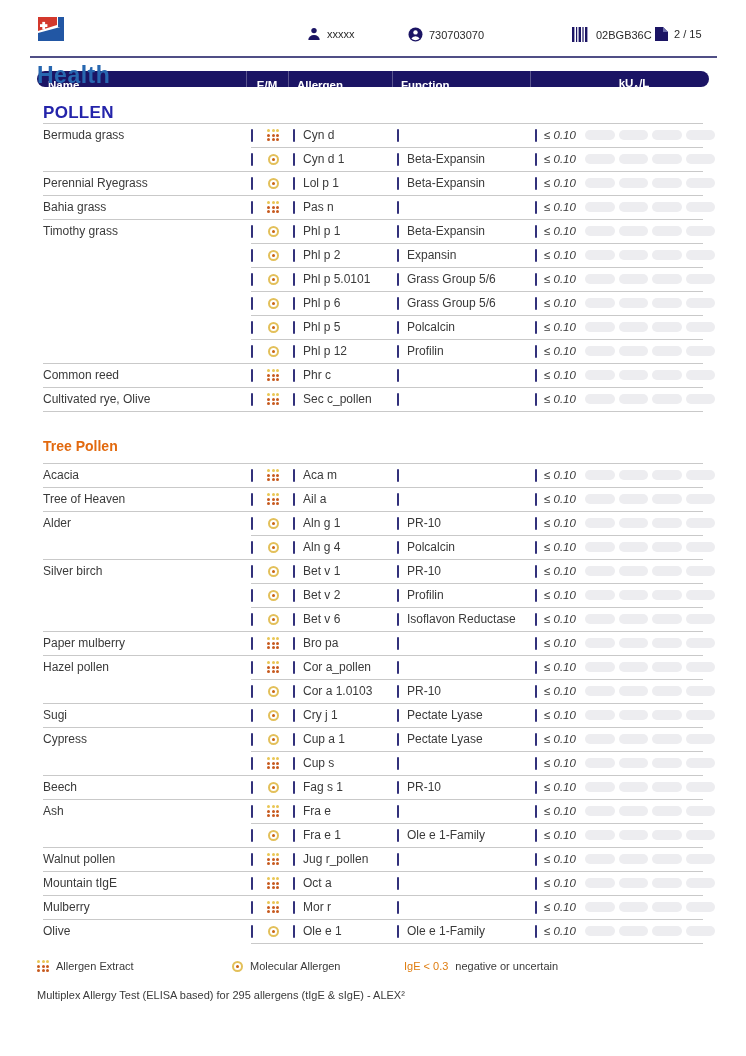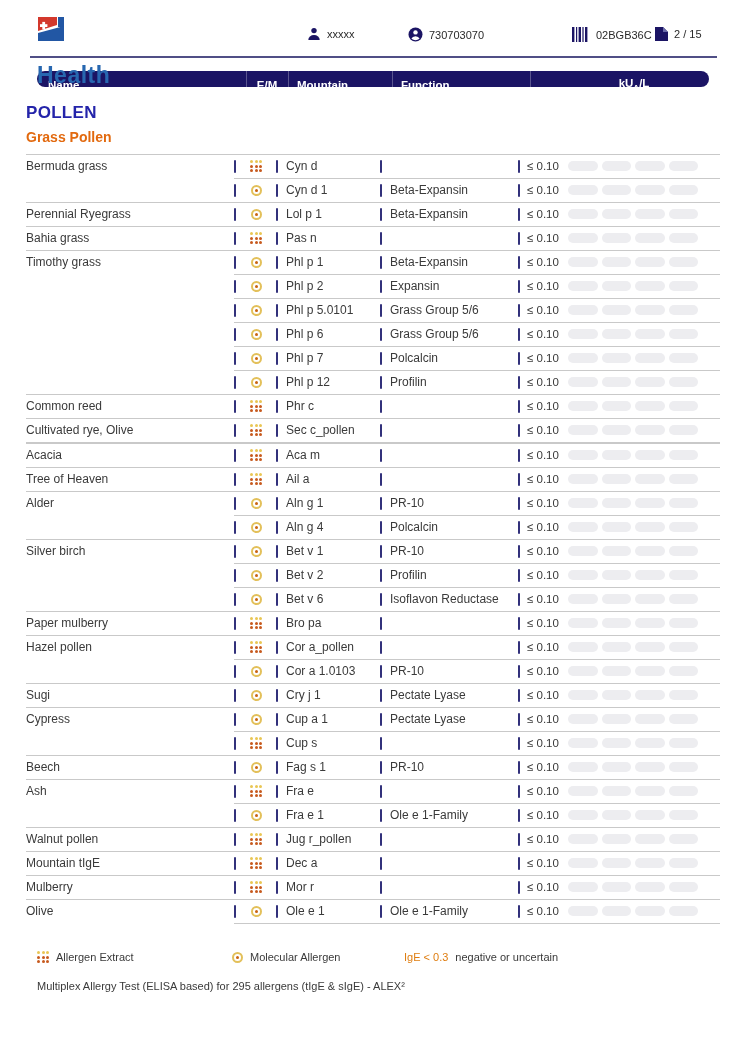--- a/index.html
+++ b/index.html
@@ -24,51 +24,51 @@
            border-radius:14px; color:#fff; font-size:11.5px; font-weight:bold;
            align-items:center; }
   .thead .hc { padding-left:6px; white-space:nowrap; }
   .thead .hc.first { padding-left:11px; }
   .thead .hc.center { text-align:center; padding-left:0; }
   .thead .hc.right { text-align:center; padding-right:26px; }
   .thead .hsep { width:1px; height:27px; background:rgba(255,255,255,.28); justify-self:center; }
   .thead sub { font-size:8px; }
 
   
-  .content { margin:0 26px; }
+  .content { margin:0 43px; }
   .category-title { margin-top:16px; font-size:17px; font-weight:bold; color:var(--category-blue,#2424aa); letter-spacing:.3px; }
   .section-title { margin:26px 0 9px; font-size:14px; font-weight:bold; color:var(--section-orange,#e2690e); }
   #sections > .section-title:first-child { margin-top:6px; }
 
   
   .row { position:relative; height:24px; align-items:center; font-size:12px; color:#3a3a3a; }
   .row::before { content:""; position:absolute; top:0; left:0; right:0; height:1px; background:#c9c9c9; }
   .row.cont::before { left:208px; }
   .cell { white-space:nowrap; overflow:hidden; }
   .cell.name { padding-right:4px; }
   .cell.allergen,.cell.function { padding-left:6px; }
-  .cell.value { padding-left:5px; font-size:11.5px; color:#3a3a3a; }
+  .cell.value { padding-left:5px; font-size:11.5px; color:#3a3a3a;font-style:italic; }
   .vbar { display:block; width:2px; height:13px; background:#32317b; border-radius:1px; margin:0 auto; }
   .cell.em { display:flex; justify-content:center; align-items:center; }
   .cell.pills { display:flex; gap:4px; align-items:center; }
   .pill { flex:1; height:10px; border-radius:5px; background:#ededf0; }
   .end-line { height:1px; background:#c9c9c9; }
   .end-line.partial { margin-left:208px; }
 
   
   .icon-extract { display:grid; grid-template-columns:repeat(3,3px); grid-auto-rows:3px; gap:1.5px; }
   .icon-extract i { border-radius:50%; background:#c75a1e; }
   .icon-extract i:nth-child(-n+3) { background:#e9c654; }
   .icon-molecular { position:relative; display:block; width:11px; height:11px; border-radius:50%;
                     border:2px solid #e3c05a; }
   .icon-molecular::after { content:""; position:absolute; left:2px; top:2px; width:3px; height:3px;
                            border-radius:50%; background:#c96410; }
 
   
-  .legend { position:relative; margin:27px 37px 0; height:16px; font-size:11px; color:#3a3a3a; }
+  .legend { position:relative; margin:16px 37px 0; height:16px; font-size:11px; color:#3a3a3a; }
   .legend .lg { position:absolute; top:0; display:flex; align-items:center; gap:7px; }
   .legend .ige { color:var(--ige-orange,#df7d10); }
   .footnote { margin:13px 37px 0; font-size:11px; color:#3a3a3a; }
 </style>
 </head>
 <body>
 
 <div class="page">
 
   <div class="hdr">
@@ -120,32 +120,31 @@
     </div>
 
     <div class="hdr-rule"></div>
   </div>
 
   <div class="thead grid">
     <div class="hc first">Name</div>
     <div class="hsep"></div>
     <div class="hc center">E/M</div>
     <div class="hsep"></div>
-    <div class="hc">Mountain</div>
+    <div class="hc">Allergen</div>
     <div class="hsep"></div>
     <div class="hc">Function</div>
     <div class="hsep"></div>
     <div class="hc"></div>
     <div class="hc right"><span>kU</span><sub>A</sub><span>/L</span></div>
   </div>
 
   <div class="content">
     <div class="category-title">POLLEN</div>
     <div id="sections">
-        <div class="section-title">Grass Pollen</div>
         <div>
           <div class="row grid">
     <div class="cell name">Bermuda grass</div>
     <div>
               <span class="vbar"></span>
             </div>
     <div class="cell em">
               <span class="icon-extract">
                 <i></i>
                 <i></i>
@@ -380,21 +379,21 @@
     <div class="cell name"></div>
     <div>
               <span class="vbar"></span>
             </div>
     <div class="cell em">
               <span class="icon-molecular"></span>
             </div>
     <div>
               <span class="vbar"></span>
             </div>
-    <div class="cell allergen">Phl p 7</div>
+    <div class="cell allergen">Phl p 5</div>
     <div>
               <span class="vbar"></span>
             </div>
     <div class="cell function">Polcalcin</div>
     <div>
               <span class="vbar"></span>
             </div>
     <div class="cell value">≤ 0.10</div>
     <div class="cell pills">
               <span class="pill"></span>
@@ -499,20 +498,21 @@
     <div class="cell value">≤ 0.10</div>
     <div class="cell pills">
               <span class="pill"></span>
               <span class="pill"></span>
               <span class="pill"></span>
               <span class="pill"></span>
             </div>
   </div>
         </div>
         <div class="end-line full"></div>
+        <div class="section-title">Tree Pollen</div>
         <div>
           <div class="row grid">
     <div class="cell name">Acacia</div>
     <div>
               <span class="vbar"></span>
             </div>
     <div class="cell em">
               <span class="icon-extract">
                 <i></i>
                 <i></i>
@@ -1050,21 +1050,21 @@
                 <i></i>
                 <i></i>
                 <i></i>
                 <i></i>
                 <i></i>
               </span>
             </div>
     <div>
               <span class="vbar"></span>
             </div>
-    <div class="cell allergen">Dec a</div>
+    <div class="cell allergen">Oct a</div>
     <div>
               <span class="vbar"></span>
             </div>
     <div class="cell function"></div>
     <div>
               <span class="vbar"></span>
             </div>
     <div class="cell value">≤ 0.10</div>
     <div class="cell pills">
               <span class="pill"></span>

